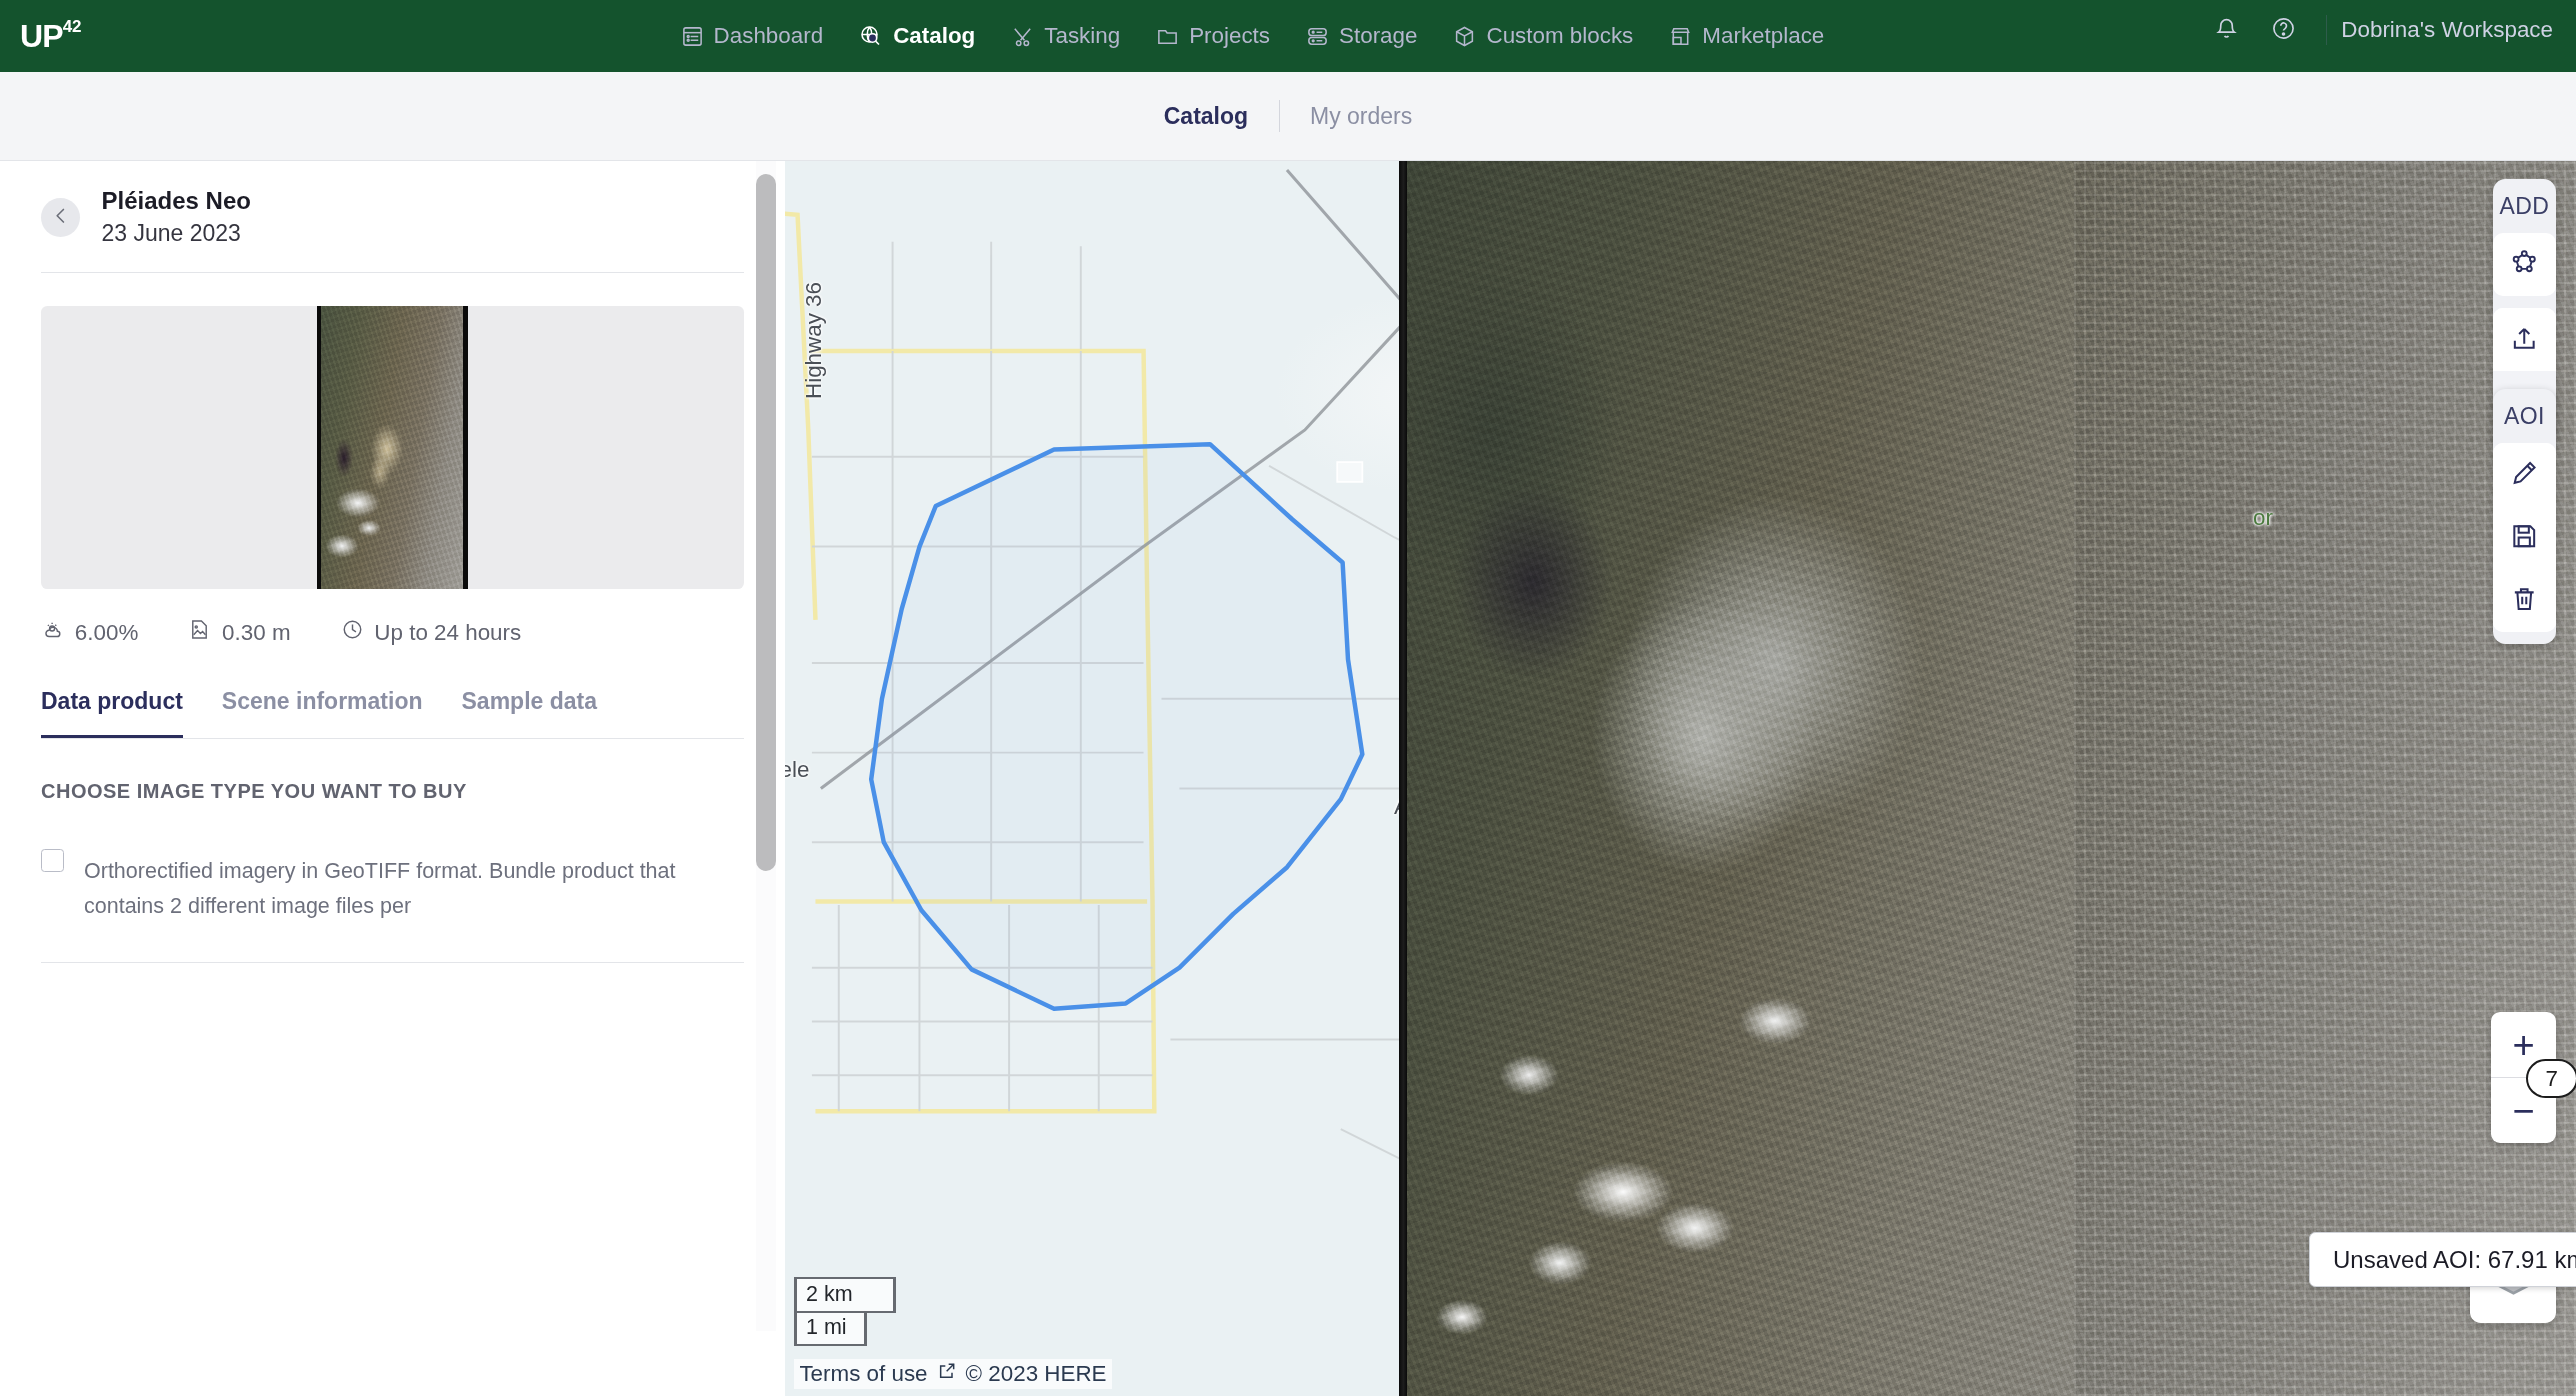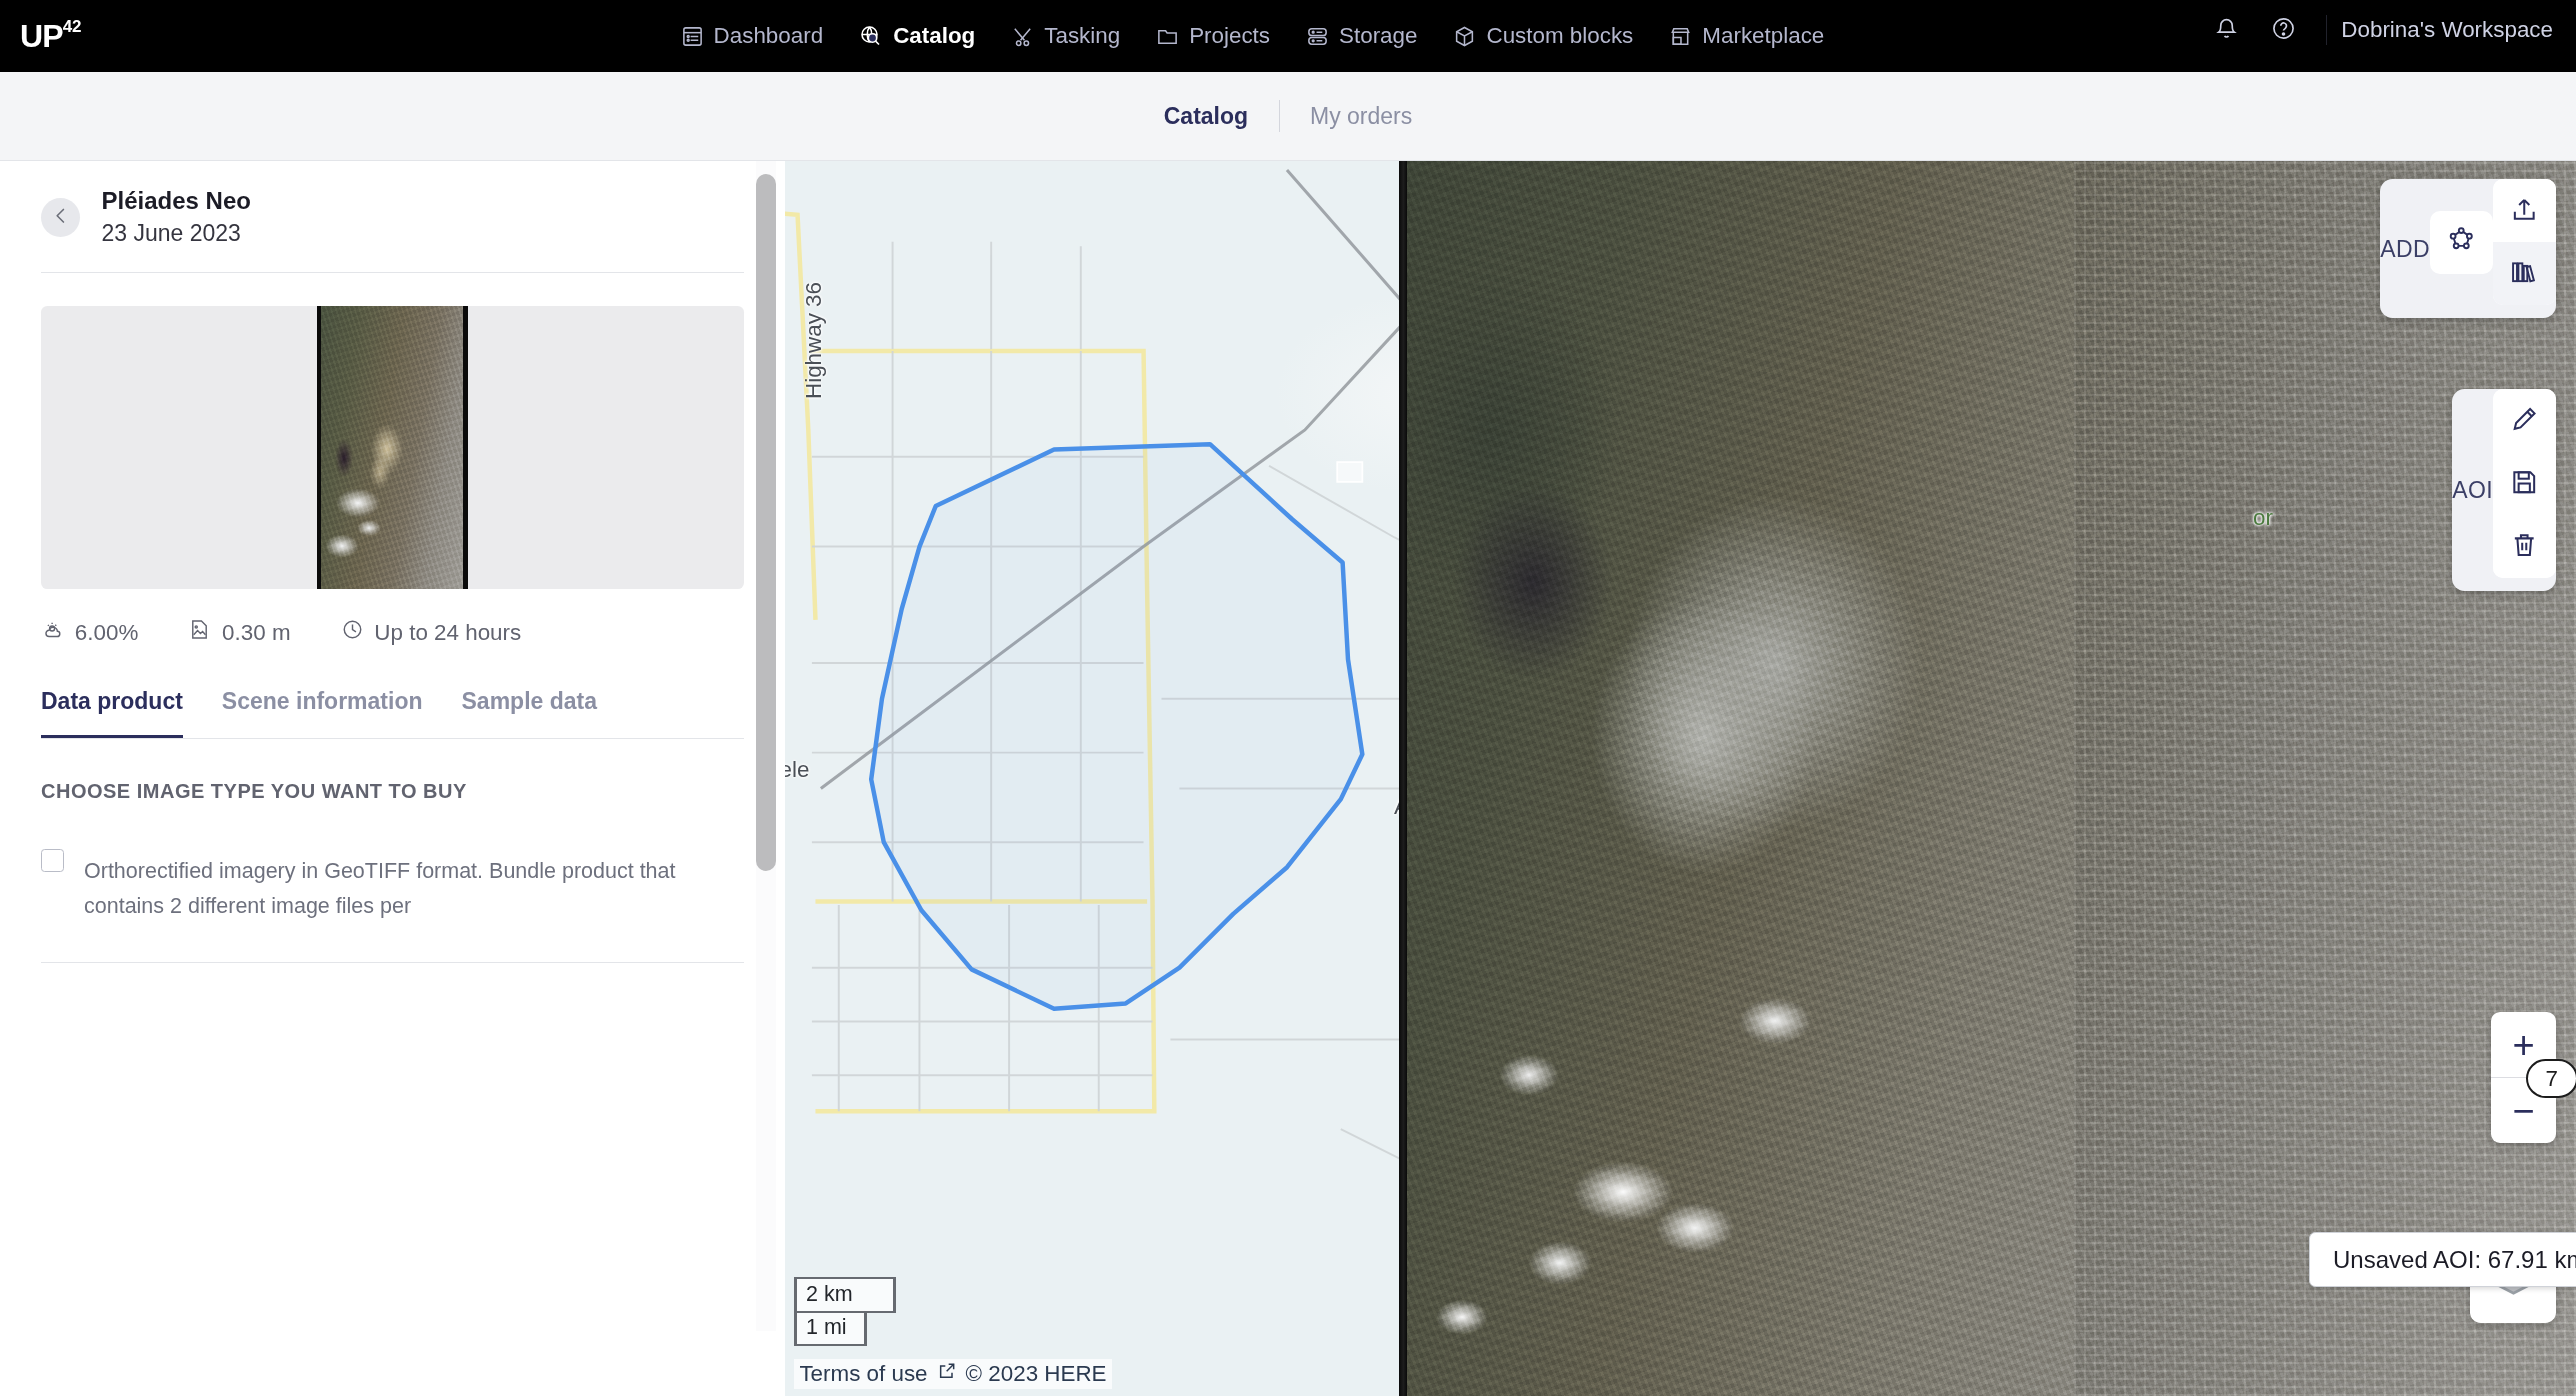--- a/index.html
+++ b/index.html
@@ -5,21 +5,21 @@
   * { box-sizing: border-box; margin: 0; padding: 0; }
   html, body {
     width: 2576px; height: 1396px;
     font-family: "Liberation Sans", sans-serif;
     background: #ffffff; overflow: hidden;
   }
 
   
   .topnav {
     position: absolute; top: 0; left: 0; width: 2576px; height: 72px;
-    background: #000000; display: flex; align-items: center;
+    background: #14532d; display: flex; align-items: center;
   }
   .logo { margin-left: 20px; display: flex; align-items: flex-start; color: #fff; }
   .logo .lg { font-size: 32px; font-weight: bold; letter-spacing: -0.9px; line-height: 1; }
   .logo .sup { font-size: 17px; font-weight: bold; margin-top: -2.7px; }
   .navitems { display: flex; align-items: center; margin-left: 581px; gap: 0px; }
   .navitem {
     display: flex; align-items: center; gap: 10px;
     padding: 0 18px; height: 72px; cursor: pointer;
     color: #b4b7cd; font-size: 22.4px; white-space: nowrap;
   }
@@ -194,21 +194,21 @@
     position: absolute; left: 614px; top: 0; width: 8px; height: 1235px;
     background: linear-gradient(90deg,#0a0a0a 0%, #1d1d1d 55%, #0a0a0a 100%);
   }
 
   
   .aoisvg { position: absolute; left: 0; top: 0; width: 1791px; height: 1235px; }
 
   
   .tb {
     position: absolute; background: #f0f1f5; border-radius: 12.5px;
-    display: flex; flex-direction: row; align-items: center;
+    display: flex; flex-direction: column; align-items: center;
     box-shadow: 0 2.7px 9px rgba(0,0,0,.20);
   }
   .tb-label { font-size: 23px; color: #3b3f66; padding: 14.3px 0 12.5px 0; letter-spacing: 0.4px; }
   .tbgrp { background: #fff; border-radius: 10px; overflow: hidden; margin-bottom: 12.5px; }
   .tbbtn {
     width: 63px; height: 63px; display: flex; align-items: center; justify-content: center;
     cursor: pointer; background: #fff;
   }
   .tbbtn.sel { background: #f2f3f7; }
 

